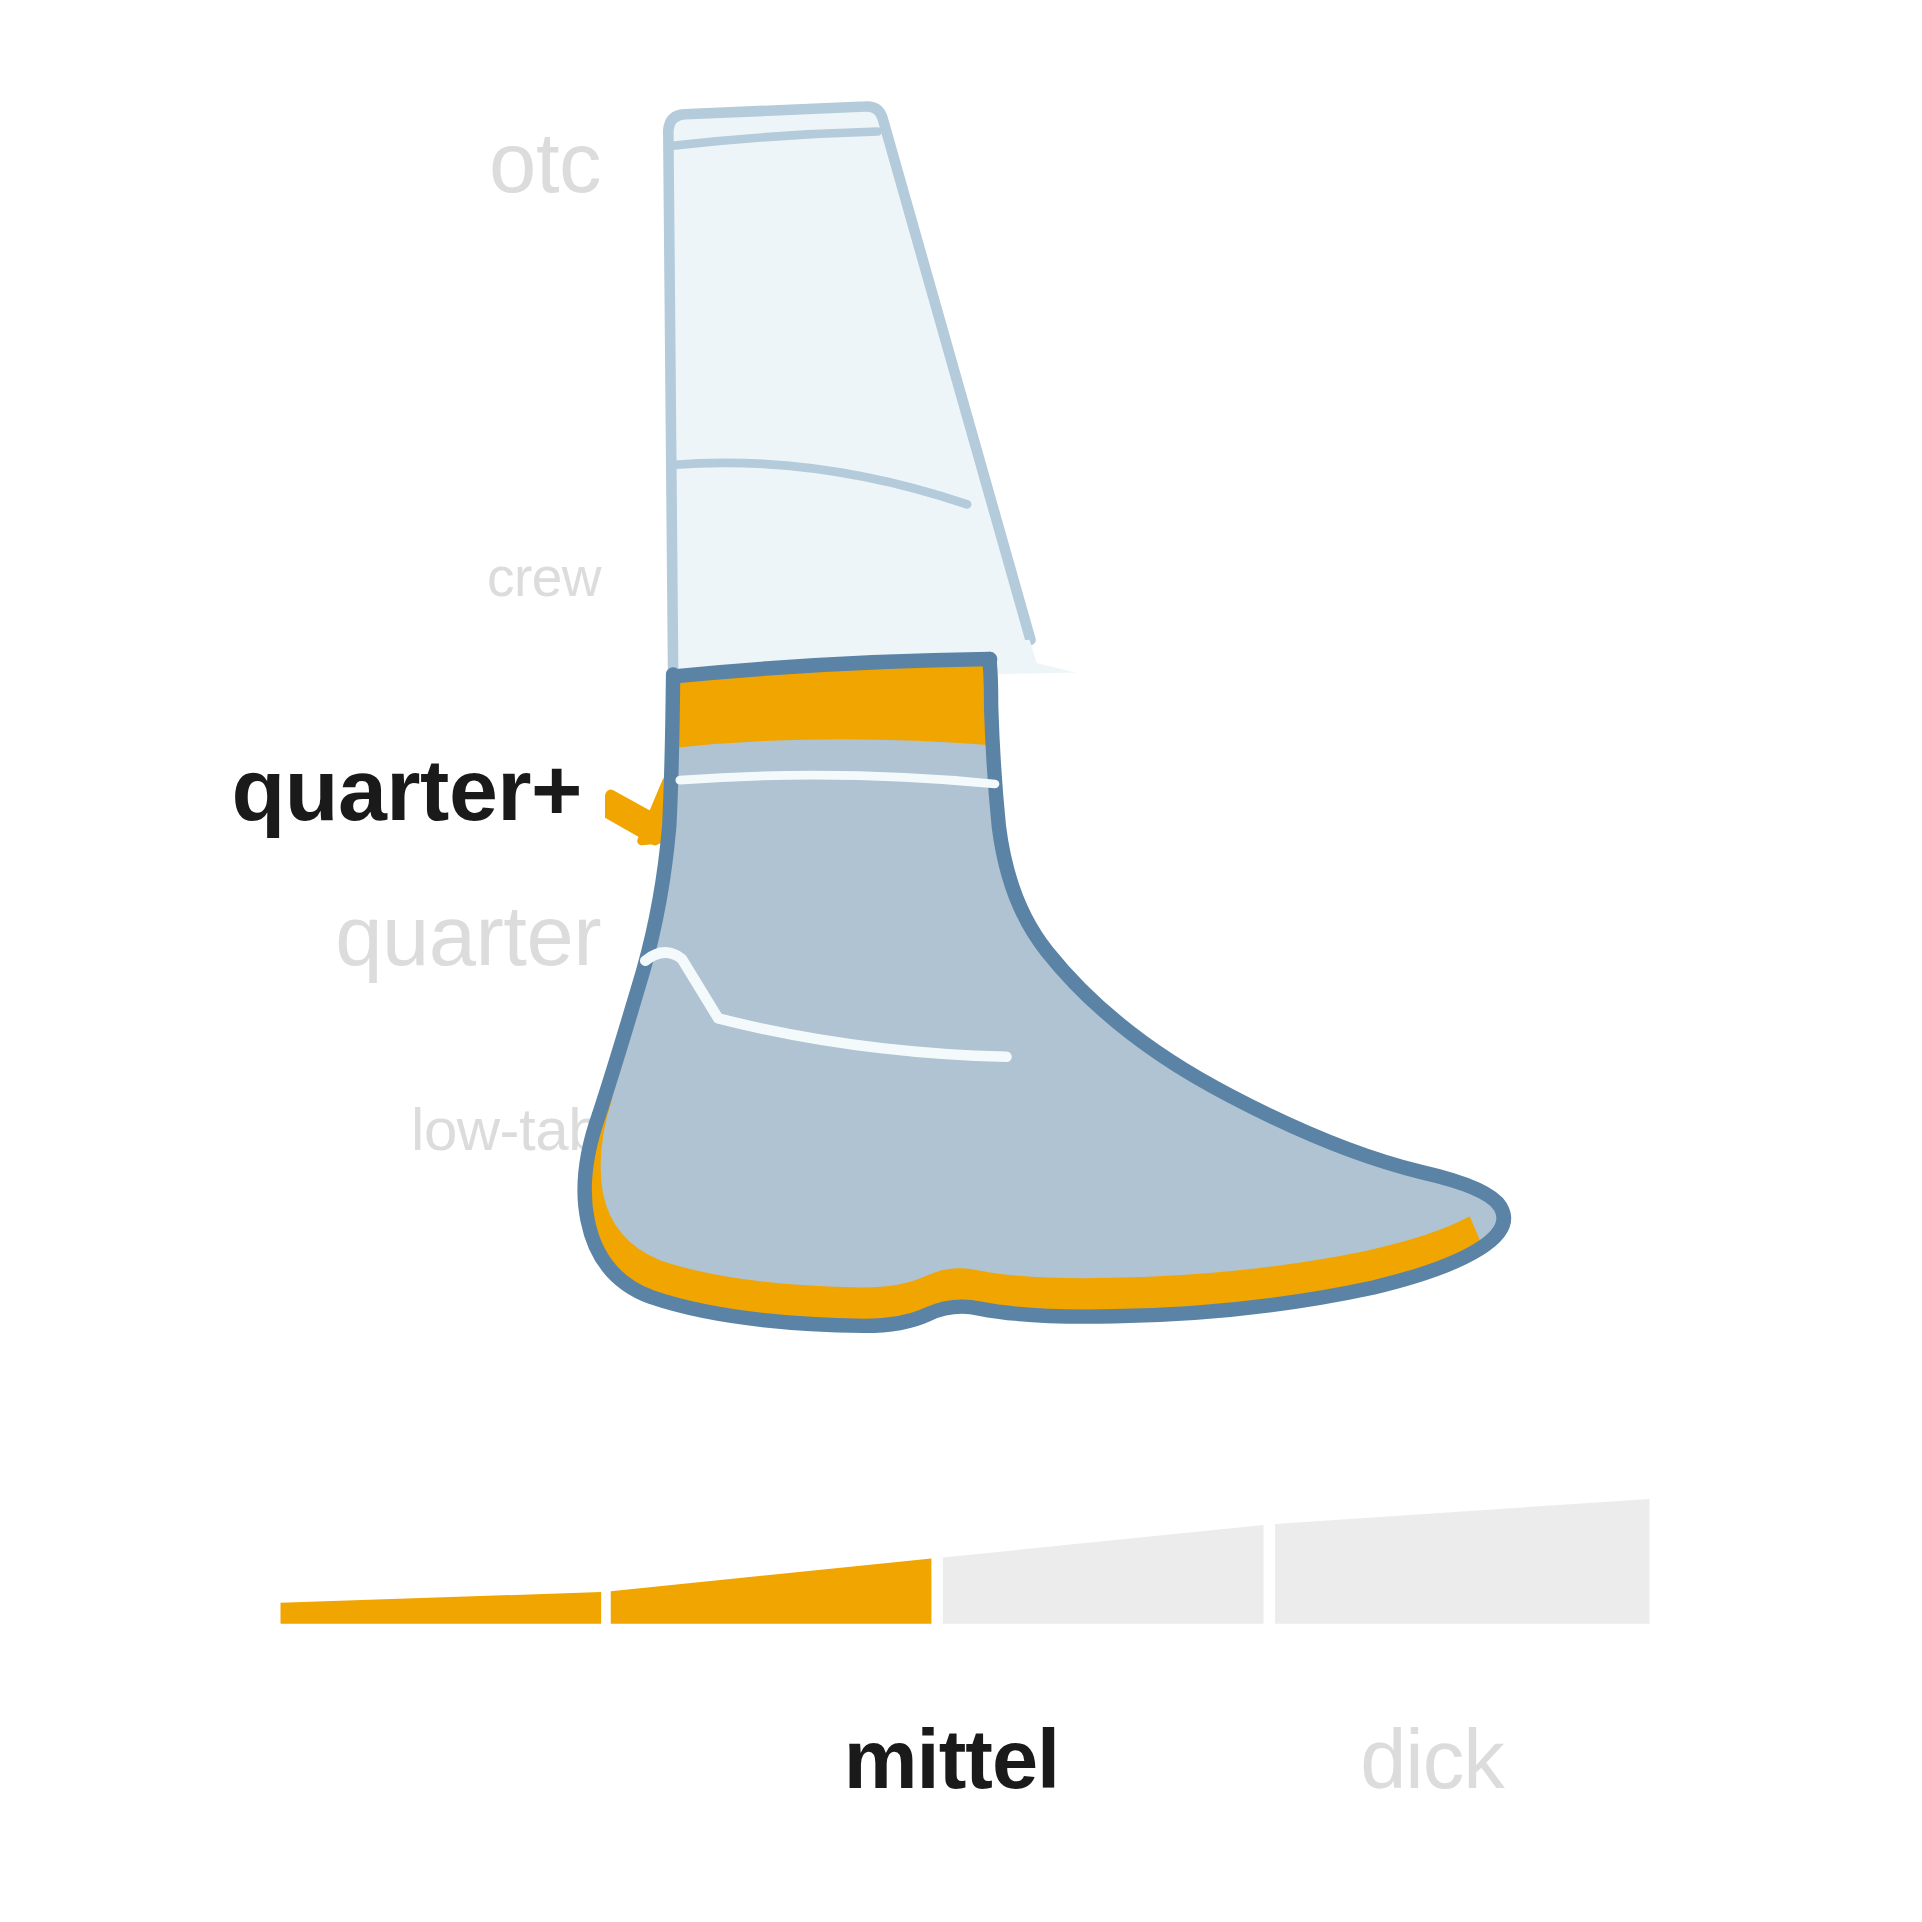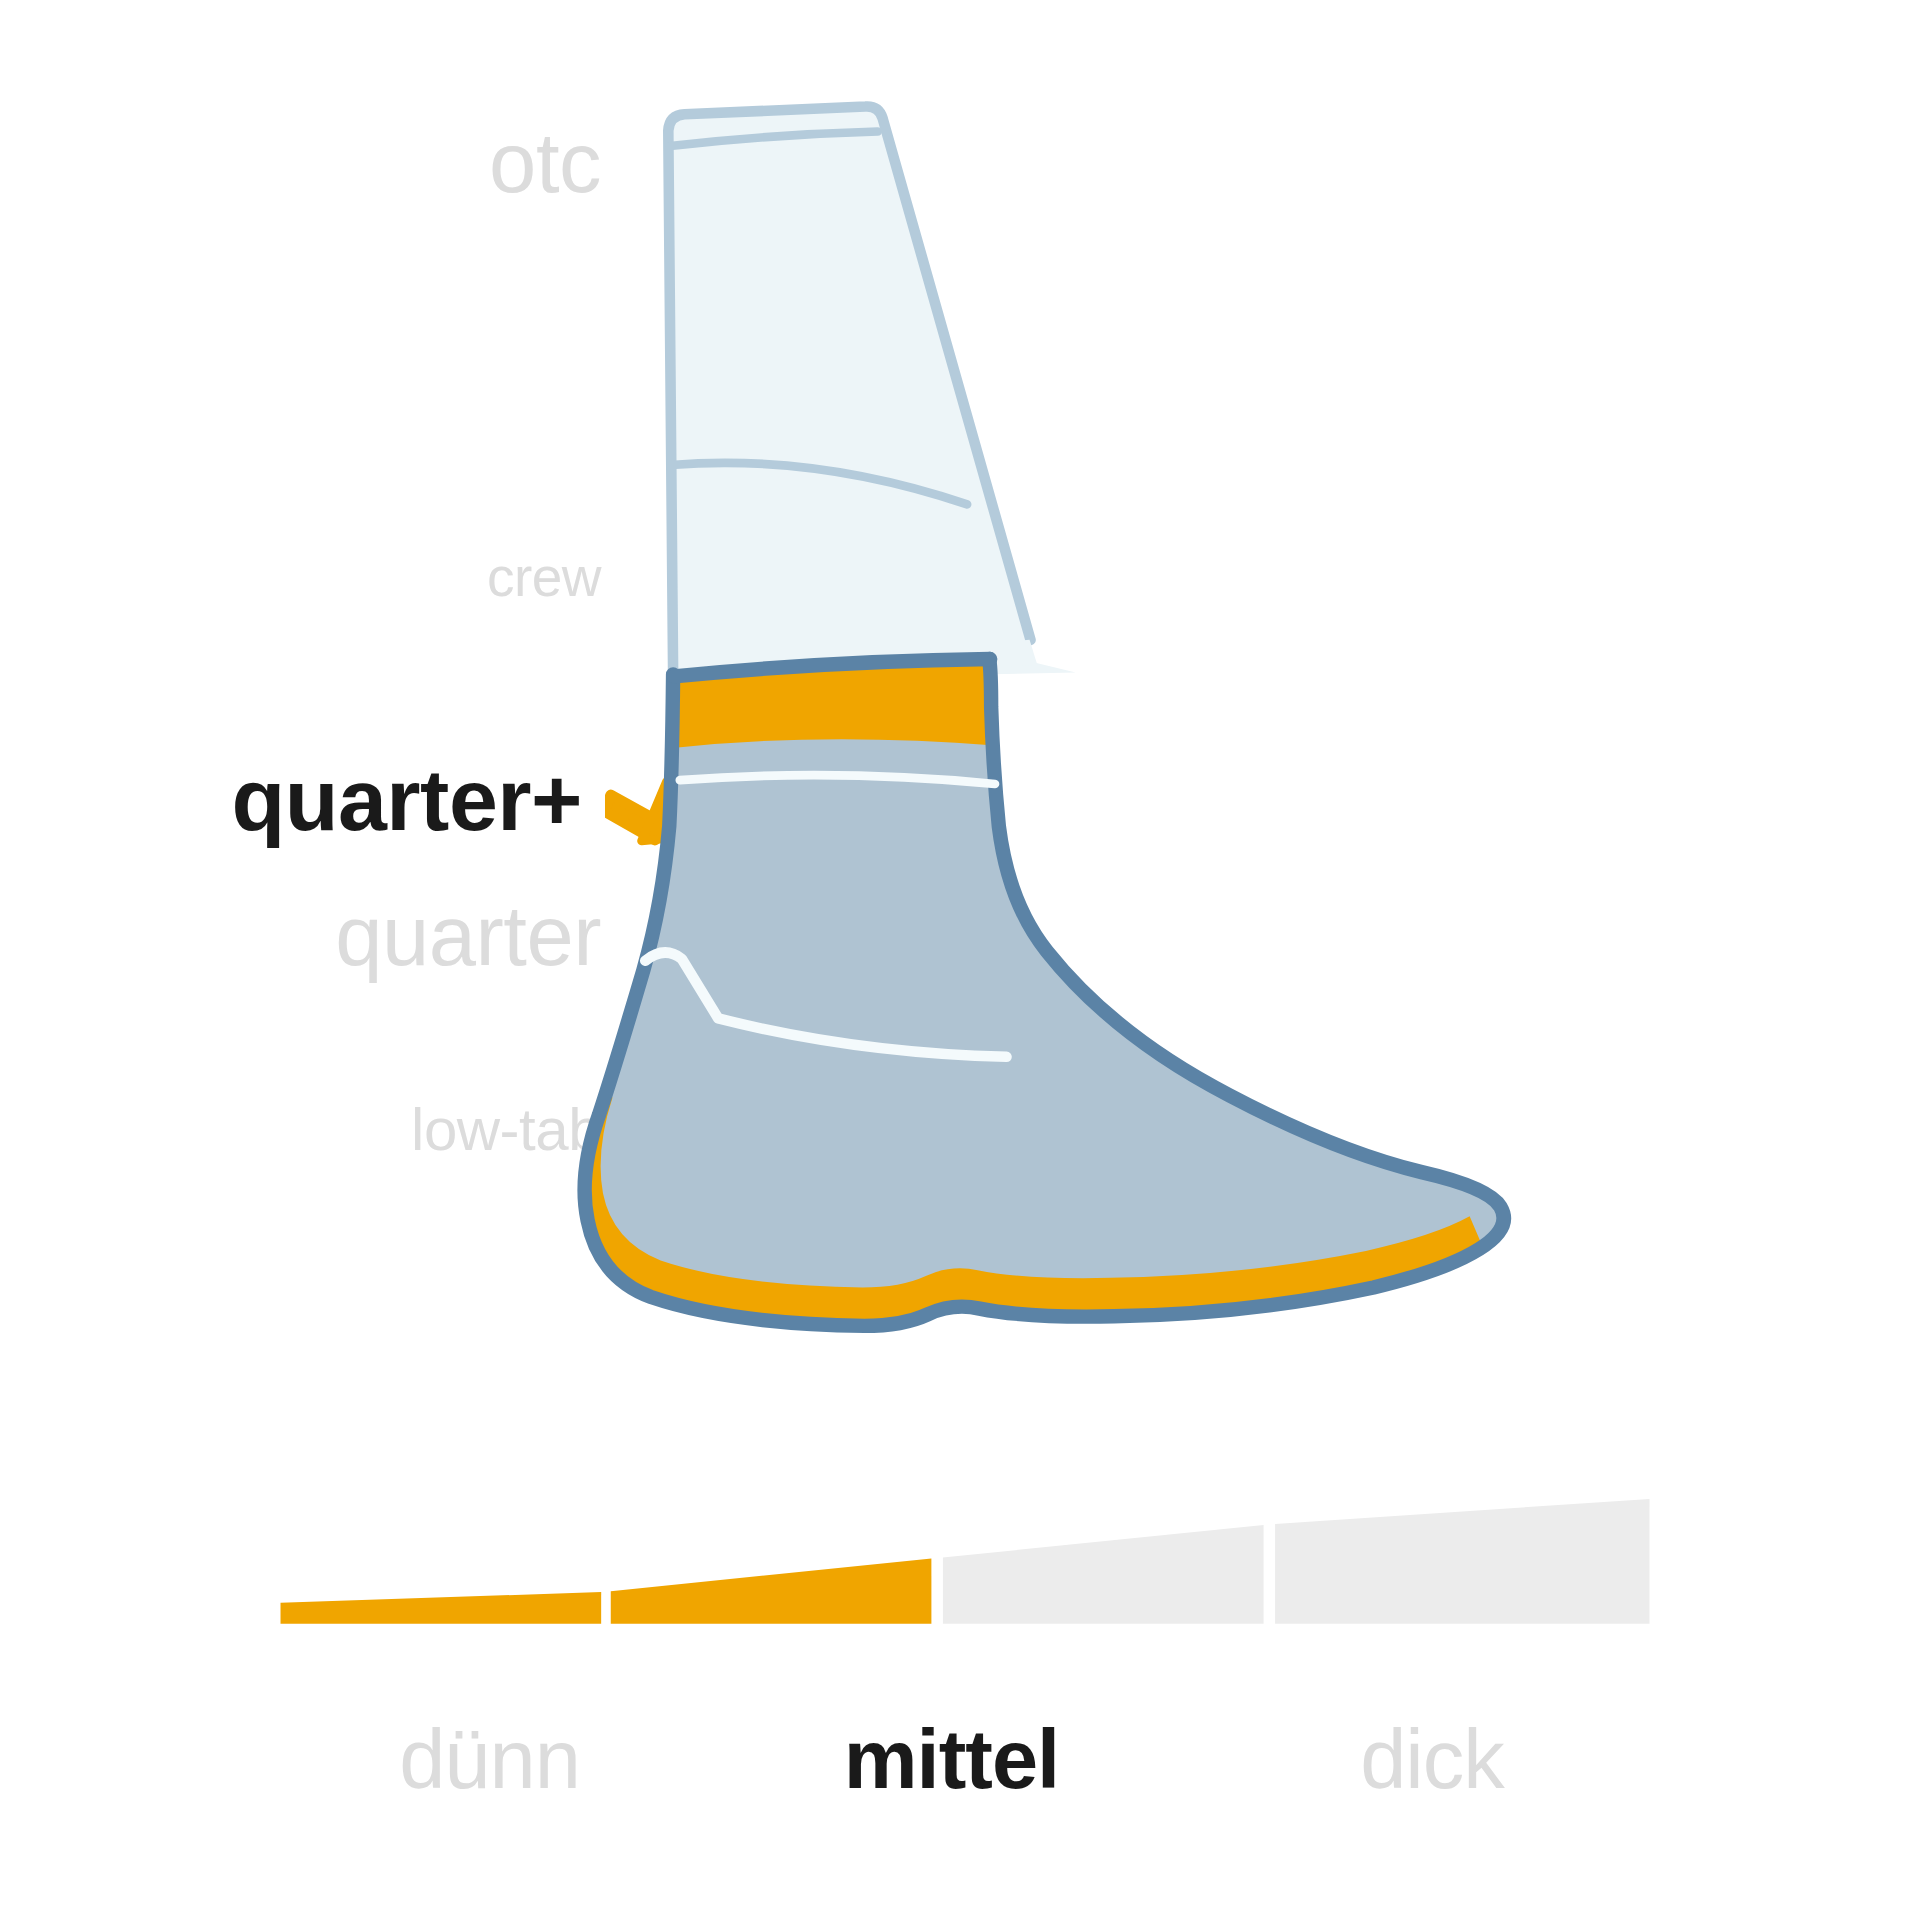--- a/index.html
+++ b/index.html
@@ -31,21 +31,20 @@
     font-weight: 400;
     letter-spacing: -0.5px;
     line-height: 1;
     text-align: right;
     right: 1321px;       
     color: #dcdcdc;
   }
   .height-label.is-active {
     color: #1a1a1a;
     font-weight: 700;
-    margin-top: 10px;
   }
 
   #label-otc      { top: 120px;  font-size: 85px; }
   #label-crew     { top: 550px;  font-size: 55px; }
   #label-quarterp { top: 746px;  font-size: 88px; right: 1340px; }
   #label-quarter  { top: 893px;  font-size: 85px; }
   #label-lowtab   { top: 1100px; font-size: 60px; }
 
   
   #pointer-arrow {
@@ -207,20 +206,19 @@
 
     <g>
       <path d="M712,61 L712,130 L1046,130 L1046,27 Z" fill="#ECECEC"></path>
     </g>
 
     <g>
       <path d="M1058,26 L1058,130 L1448,130 L1448,0 Z" fill="#ECECEC"></path>
     </g>
   </svg>
 
-  <div class="thickness-label" id="thick-duenn">dünn</div>
 
   <div class="thickness-label is-active" id="thick-mittel">mittel</div>
 
   <div class="thickness-label" id="thick-dick">dick</div>
 
 </div>
 
 
 </body></html>

